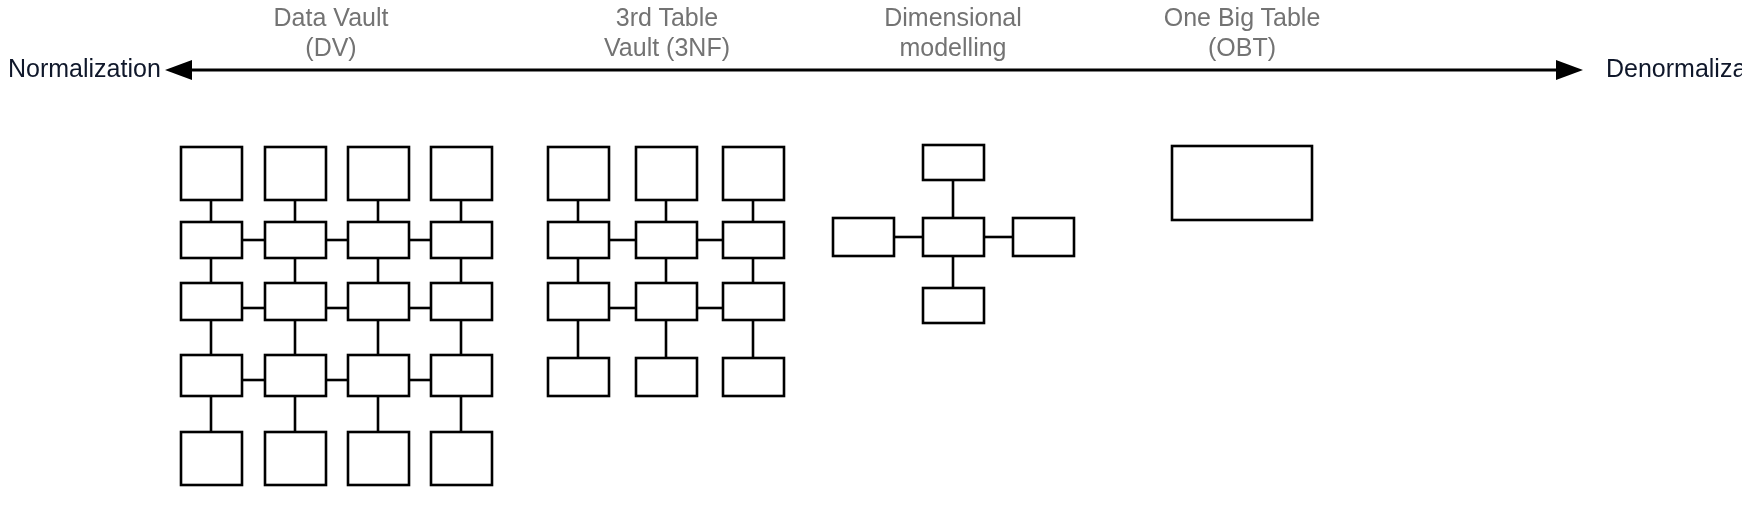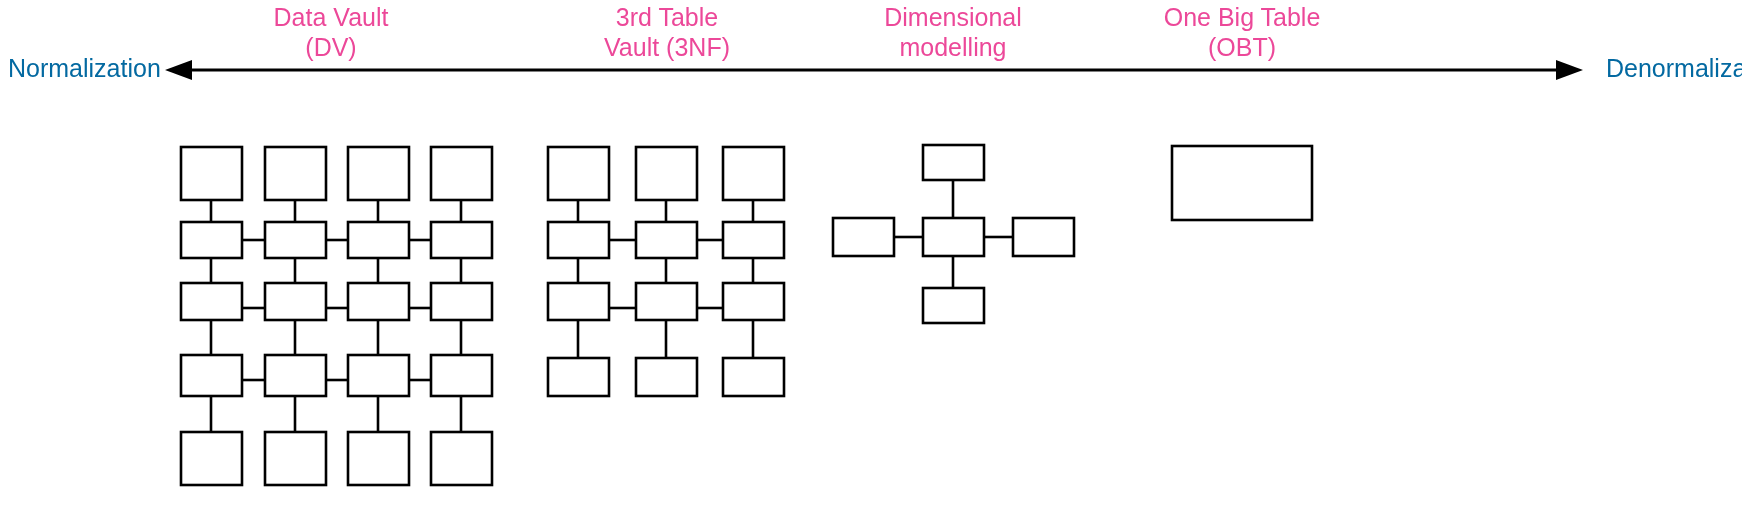--- a/index.html
+++ b/index.html
@@ -15,29 +15,29 @@
     position: relative;
     width: 1742px;
     height: 524px;
     background: #ffffff;
     overflow: hidden;
   }
   .axis-label {
     position: absolute;
     font-size: 25px;
     line-height: 30px;
-    color: #0369a1;
+    color: #0f172a;
     white-space: nowrap;
   }
   .col-title {
     position: absolute;
     font-size: 25px;
     line-height: 30px;
     text-align: center;
-    color: #ec4899;
+    color: #737373;
     white-space: nowrap;
     transform: translateX(-50%);
   }
   .col-title .l2 { display: block; }
   svg.diagram {
     position: absolute;
     left: 0;
     top: 0;
     width: 1742px;
     height: 524px;

